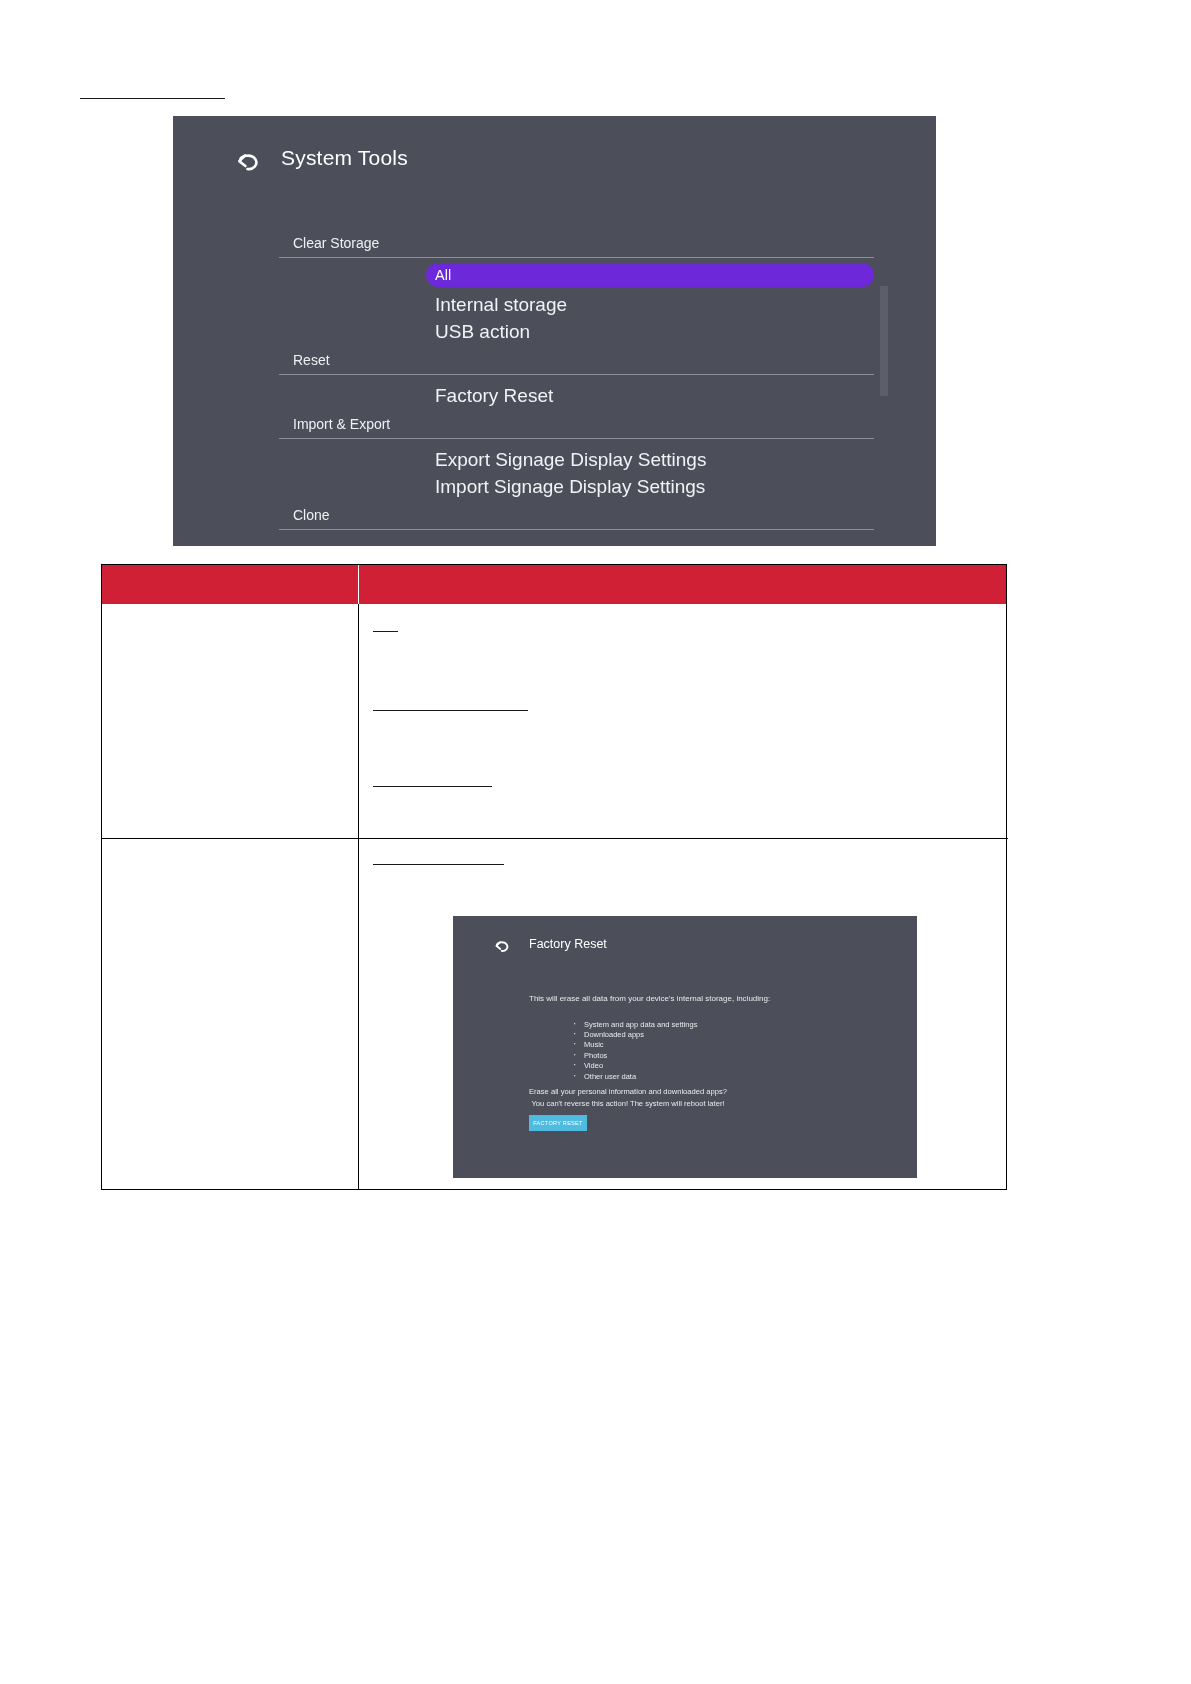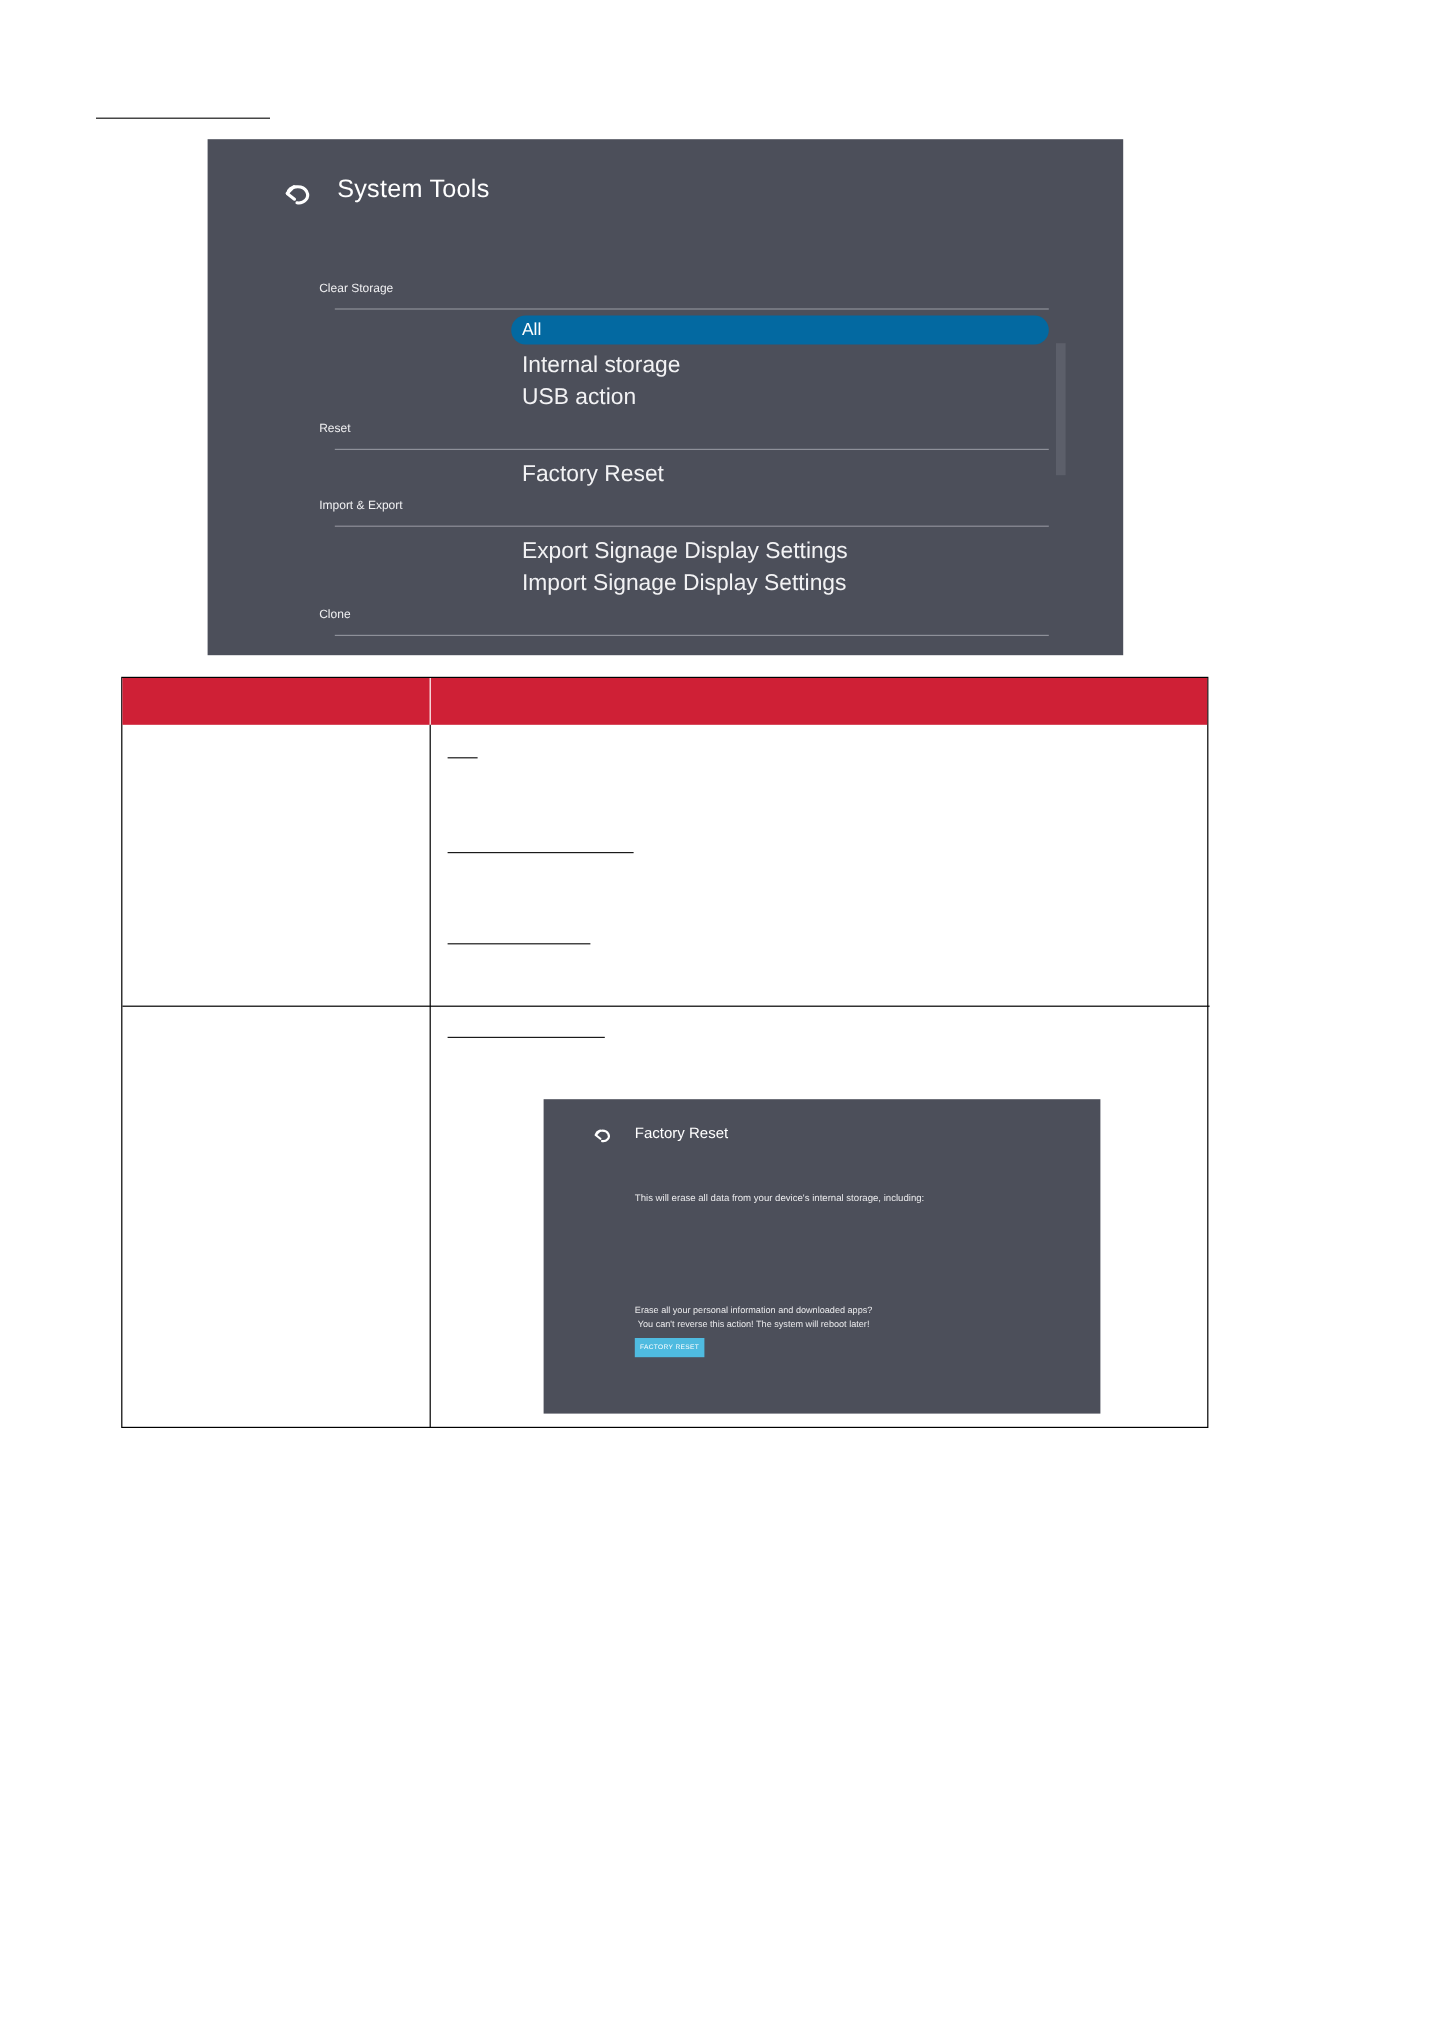--- a/index.html
+++ b/index.html
@@ -59,43 +59,43 @@
     position: absolute;
     left: 108px;
     top: 30px;
     font-size: 21px;
     letter-spacing: .2px;
     color: #ffffff;
   }
 
   .section-label {
     position: absolute;
-    left: 93px;
-    font-size: 10px;
+    left: 120px;
+    font-size: 14px;
     color: #f0f0f2;
   }
   .section-rule {
     position: absolute;
     left: 106px;
     width: 595px;
     height: 0;
     border-top: 1px solid #8e9099;
   }
   .opt {
     position: absolute;
     left: 262px;
     font-size: 19px;
     color: #f2f2f4;
   }
   .opt-highlight {
     position: absolute;
     left: 253px;
     width: 448px;
     height: 24px;
-    background: #0369a1;
+    background: #6d28d9;
     border-radius: 12px;
   }
   .opt-highlight span {
     position: absolute;
     left: 9px;
     top: 4px;
     font-size: 14.5px;
     color: #ffffff;
   }
   .scrollbar-track {
@@ -295,20 +295,28 @@
   <div class="fr-panel">
     <span class="fr-back">
       <svg width="22" height="22" viewBox="0 0 34 34" fill="none" aria-hidden="true">
         <path d="M9 15 C9 9, 21 7.5, 24.5 13.5 C27.5 19, 22 24, 16.5 23" stroke="#ffffff" stroke-width="2.8" fill="none" stroke-linecap="round"></path>
         <path d="M14 9.5 L8.3 15.2 L14.4 20" stroke="#ffffff" stroke-width="2.8" fill="none" stroke-linecap="round" stroke-linejoin="round"></path>
       </svg>
     </span>
     <div class="fr-title">Factory Reset</div>
     <div class="fr-lead">This will erase all data from your device's internal storage, including:</div>
 
+    <ul class="fr-list">
+      <li>System and app data and settings</li>
+      <li>Downloaded apps</li>
+      <li>Music</li>
+      <li>Photos</li>
+      <li>Video</li>
+      <li>Other user data</li>
+    </ul>
 
     <div class="fr-warn">
       <div>Erase all your personal information and downloaded apps?</div>
       <div>You can't reverse this action! The system will reboot later!</div>
     </div>
 
     <div class="fr-button">FACTORY RESET</div>
   </div>
 
 </div>

